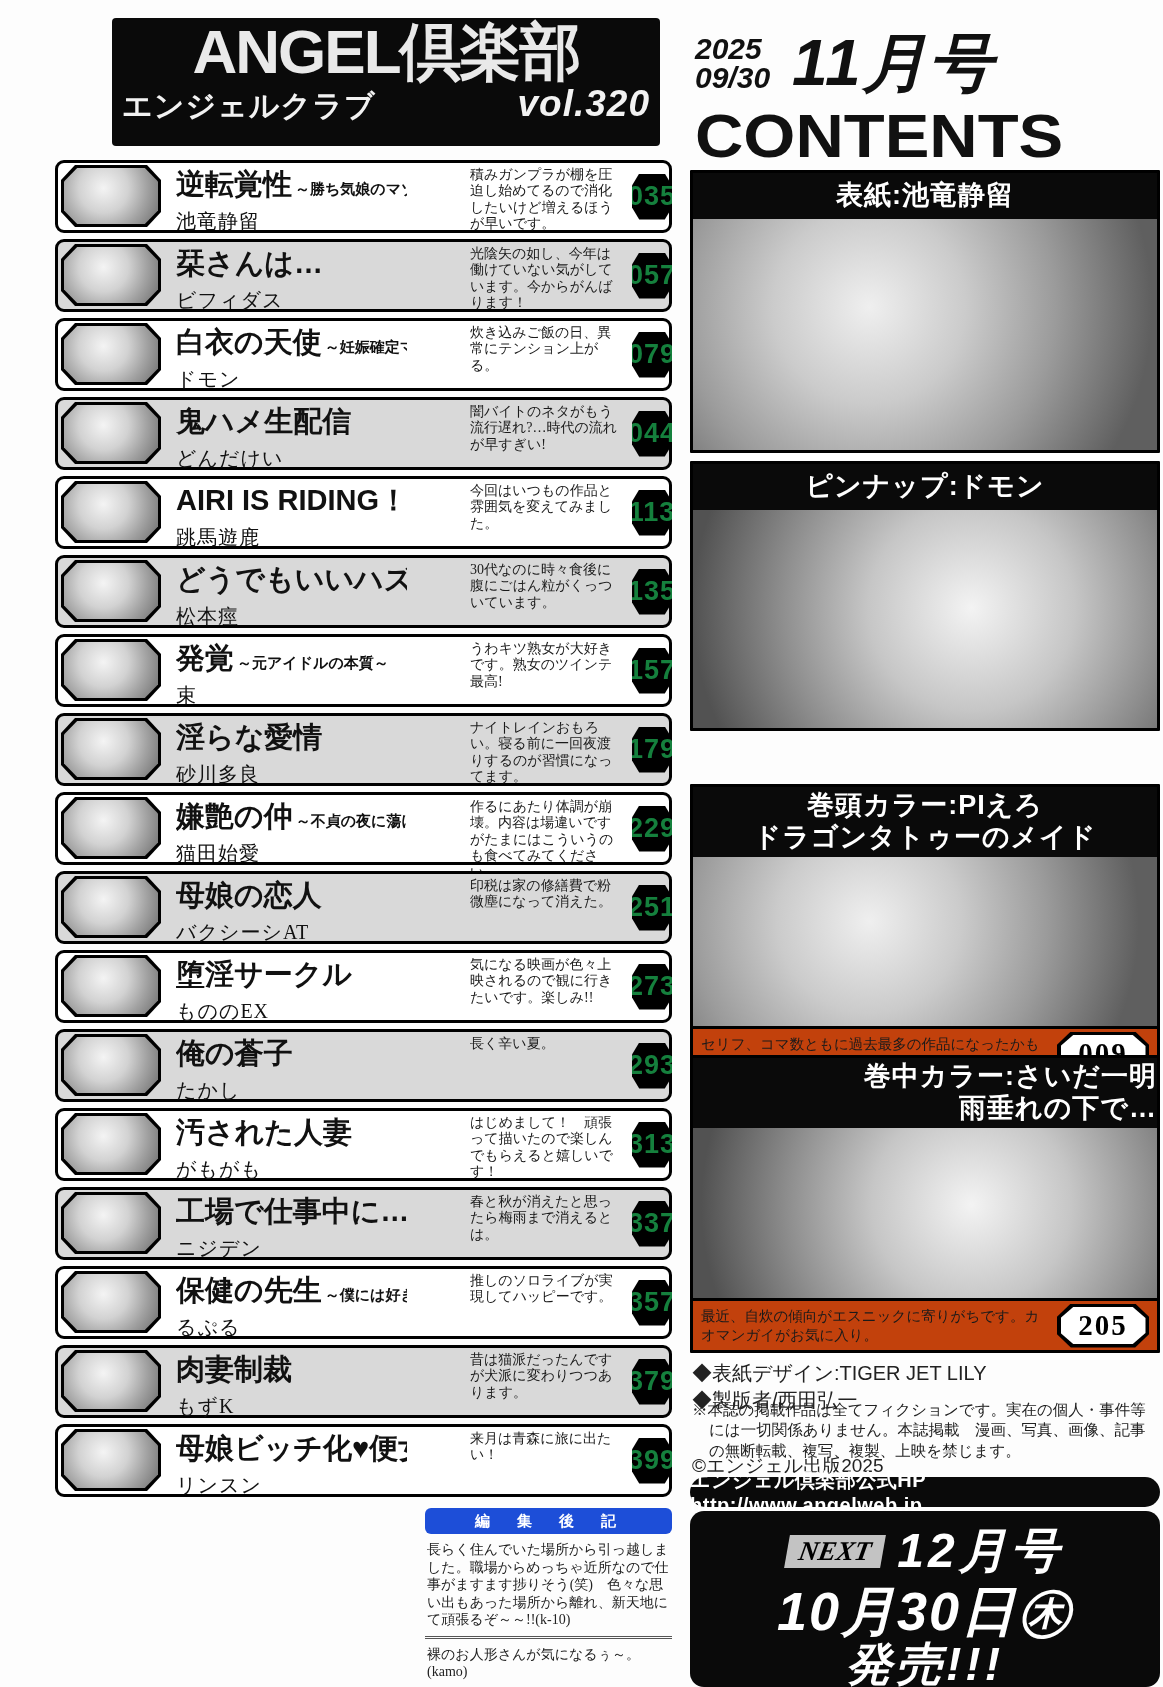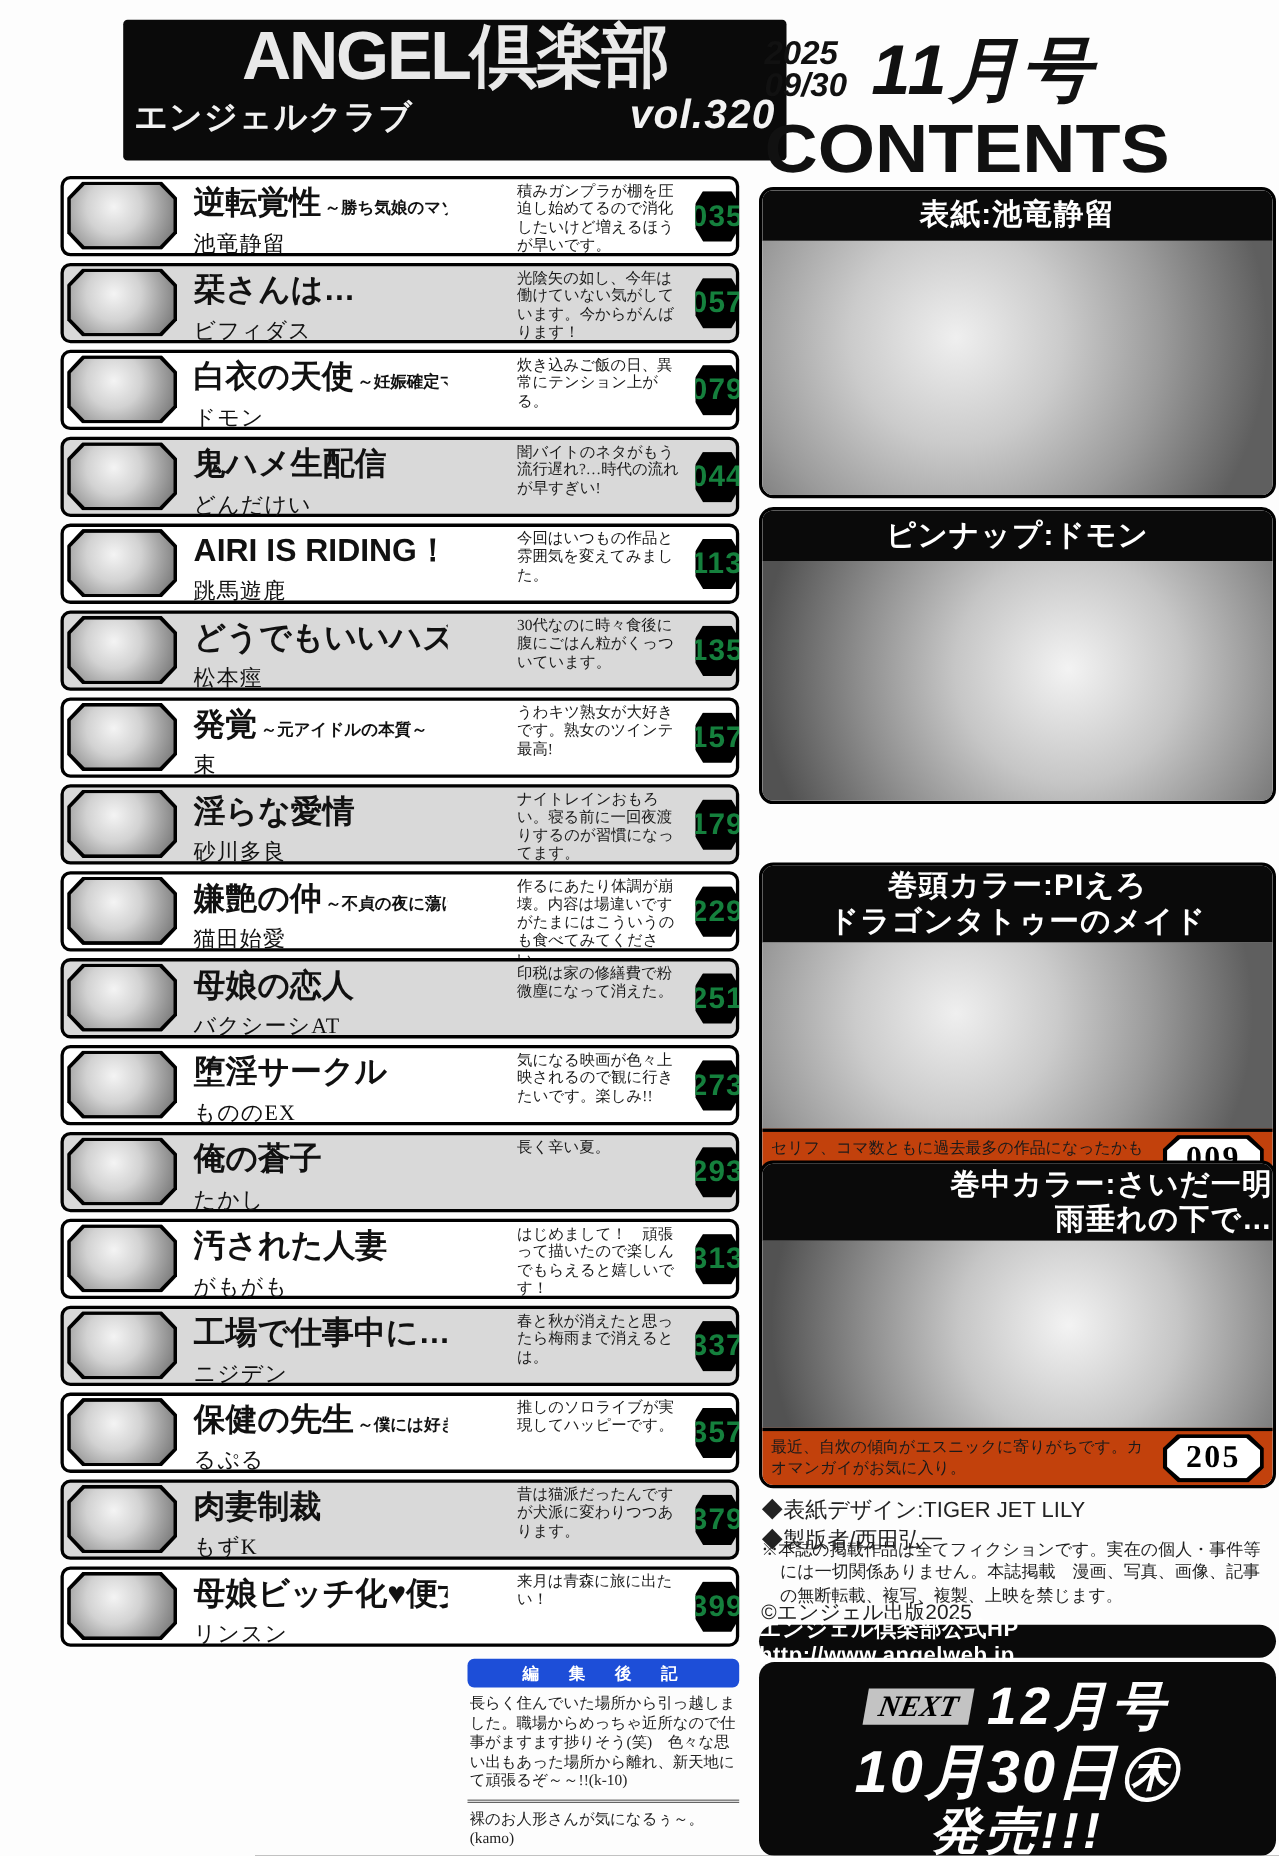--- a/index.html
+++ b/index.html
@@ -1,19 +1,19 @@
 <!DOCTYPE html>
 <html lang="ja"><head>
 <meta charset="utf-8">
 <style>
   html,body{margin:0;padding:0;background:#777;}
   .page{position:relative;width:1163px;height:1687px;background:#fdfdfd;overflow:hidden;
         font-family:"Liberation Sans",sans-serif;color:#111;}
   
-  .logo-box{position:absolute;left:112px;top:18px;width:603px;height:128px;background:#0a0a0a;
+  .logo-box{position:absolute;left:112px;top:18px;width:548px;height:128px;background:#0a0a0a;
             border-radius:4px;padding:2px 10px;box-sizing:border-box;}
   .logo-main{color:#e9e9e9;font-weight:bold;font-size:62px;line-height:1.02;letter-spacing:-2px;text-align:center;}
   .logo-bottom{display:flex;justify-content:space-between;align-items:baseline;margin-top:0;}
   .logo-sub{color:#f2f2f2;font-weight:bold;font-size:30px;letter-spacing:1px;}
   .logo-vol{color:#f2f2f2;font-weight:bold;font-size:37px;font-style:italic;letter-spacing:1px;}
   .issue-box{position:absolute;left:695px;top:20px;width:462px;}
   .issue-top{display:flex;align-items:center;}
   .date-col{font-style:italic;font-weight:bold;font-size:30px;line-height:0.95;letter-spacing:0;}
   .issue-name{font-style:italic;font-weight:bold;font-size:64px;margin-left:22px;letter-spacing:2px;}
   .contents-word{font-weight:bold;font-size:62px;line-height:0.92;letter-spacing:0px;transform:scaleX(1.08);transform-origin:left;}
@@ -36,21 +36,21 @@
              background:#000;color:#15803d;display:flex;align-items:center;justify-content:center;
              font-size:27px;font-weight:bold;letter-spacing:1px;
              clip-path:polygon(18% 0,82% 0,100% 26%,100% 74%,82% 100%,18% 100%,0 74%,0 26%);}
   
   .editors{position:absolute;left:425px;top:1508px;width:247px;}
   .ed-header{background:#1d4ed8;color:#fff;border-radius:6px;height:26px;display:flex;align-items:center;
              justify-content:center;font-size:15px;font-weight:bold;letter-spacing:6px;}
   .ed-note{font-family:"Liberation Serif",serif;font-size:14px;line-height:1.25;padding:7px 2px;color:#222;}
   .ed-note + .ed-note{border-top:3px double #555;}
   
-  .rbox{position:absolute;left:690px;width:470px;border:3px solid #000;border-radius:13px;
+  .rbox{position:absolute;left:690px;width:470px;border:3px solid #000;border-radius:1px;
         box-sizing:border-box;overflow:hidden;background:#fff;}
   .rbox-header{background:#0a0a0a;color:#fff;font-weight:bold;text-align:center;
                display:flex;flex-direction:column;justify-content:center;}
   .rbox-header .hline{font-size:27px;line-height:1.18;letter-spacing:1px;}
   .rbox-art{flex:1;}
   .art{background:
         radial-gradient(circle at 38% 38%,#efefef 0%,#cbcbcb 30%,#9b9b9b 58%,#5f5f5f 88%),
         linear-gradient(135deg,#cfcfcf,#7a7a7a);}
   .art2{background:
         radial-gradient(circle at 60% 45%,#f3f3f3 0%,#c6c6c6 34%,#8f8f8f 62%,#525252 92%);}

